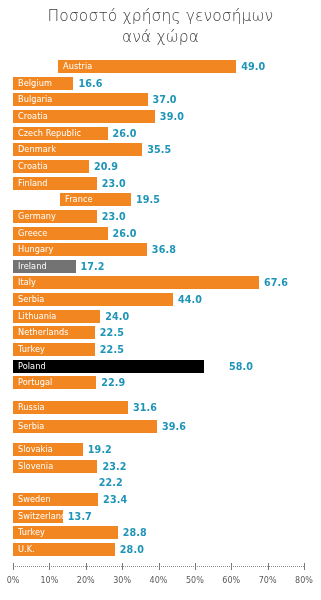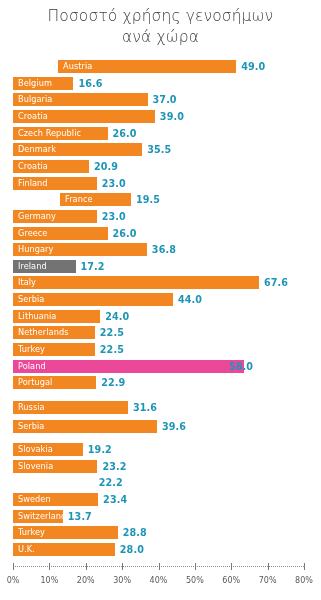--- a/index.html
+++ b/index.html
@@ -223,21 +223,21 @@
         </div>
         <span class="bar-value" style="left: 99.8438px; color: rgb(30, 149, 183);">22.5</span>
       </div>
       <div class="bar-row" style="top: 283.05px;">
         <div class="bar" style="width: 81.8438px; background: rgb(242, 135, 34);">
           <span class="bar-label" style="color: rgb(255, 255, 255);">Turkey</span>
         </div>
         <span class="bar-value" style="left: 99.8438px; color: rgb(30, 149, 183);">22.5</span>
       </div>
       <div class="bar-row" style="top: 299.7px;">
-        <div class="bar" style="width: 231px; background: #ec4899;">
+        <div class="bar" style="width: 191px; background: #000000;">
           <span class="bar-label" style="color: rgb(255, 255, 255);">Poland</span>
         </div>
         <span class="bar-value" style="left: 228.975px; color: rgb(30, 149, 183);">58.0</span>
       </div>
       <div class="bar-row" style="top: 316.35px;">
         <div class="bar" style="width: 83.2987px; background: rgb(242, 135, 34);">
           <span class="bar-label" style="color: rgb(255, 255, 255);">Portugal</span>
         </div>
         <span class="bar-value" style="left: 101.299px; color: rgb(30, 149, 183);">22.9</span>
       </div>

